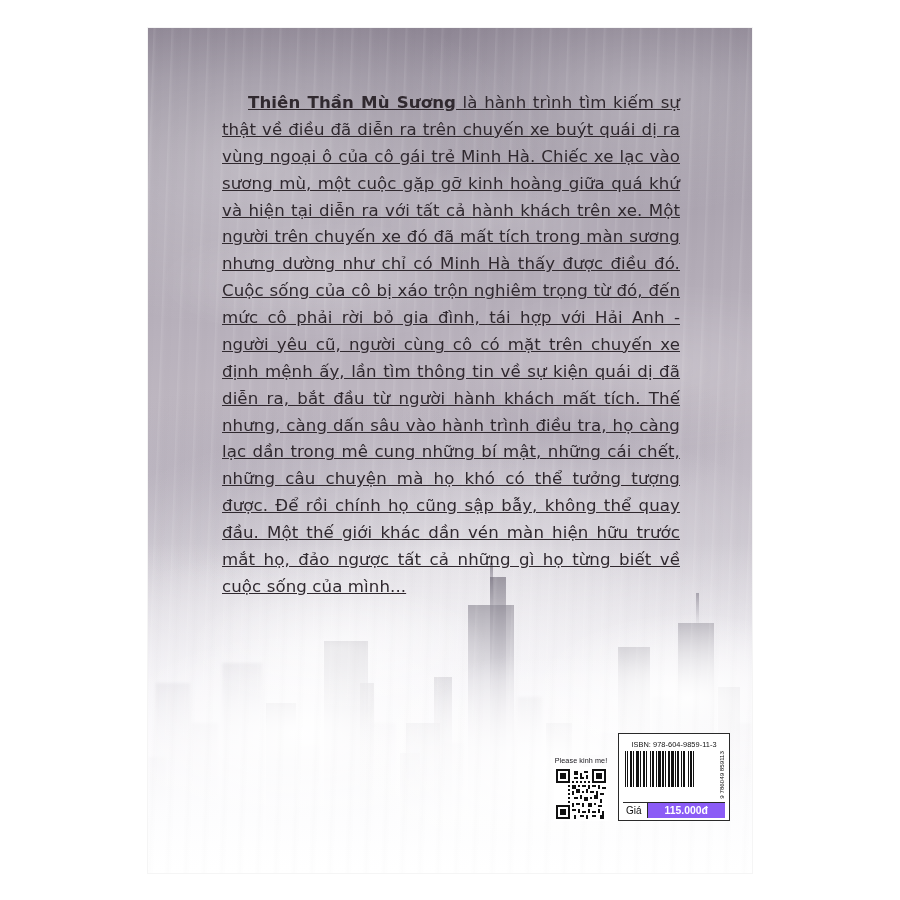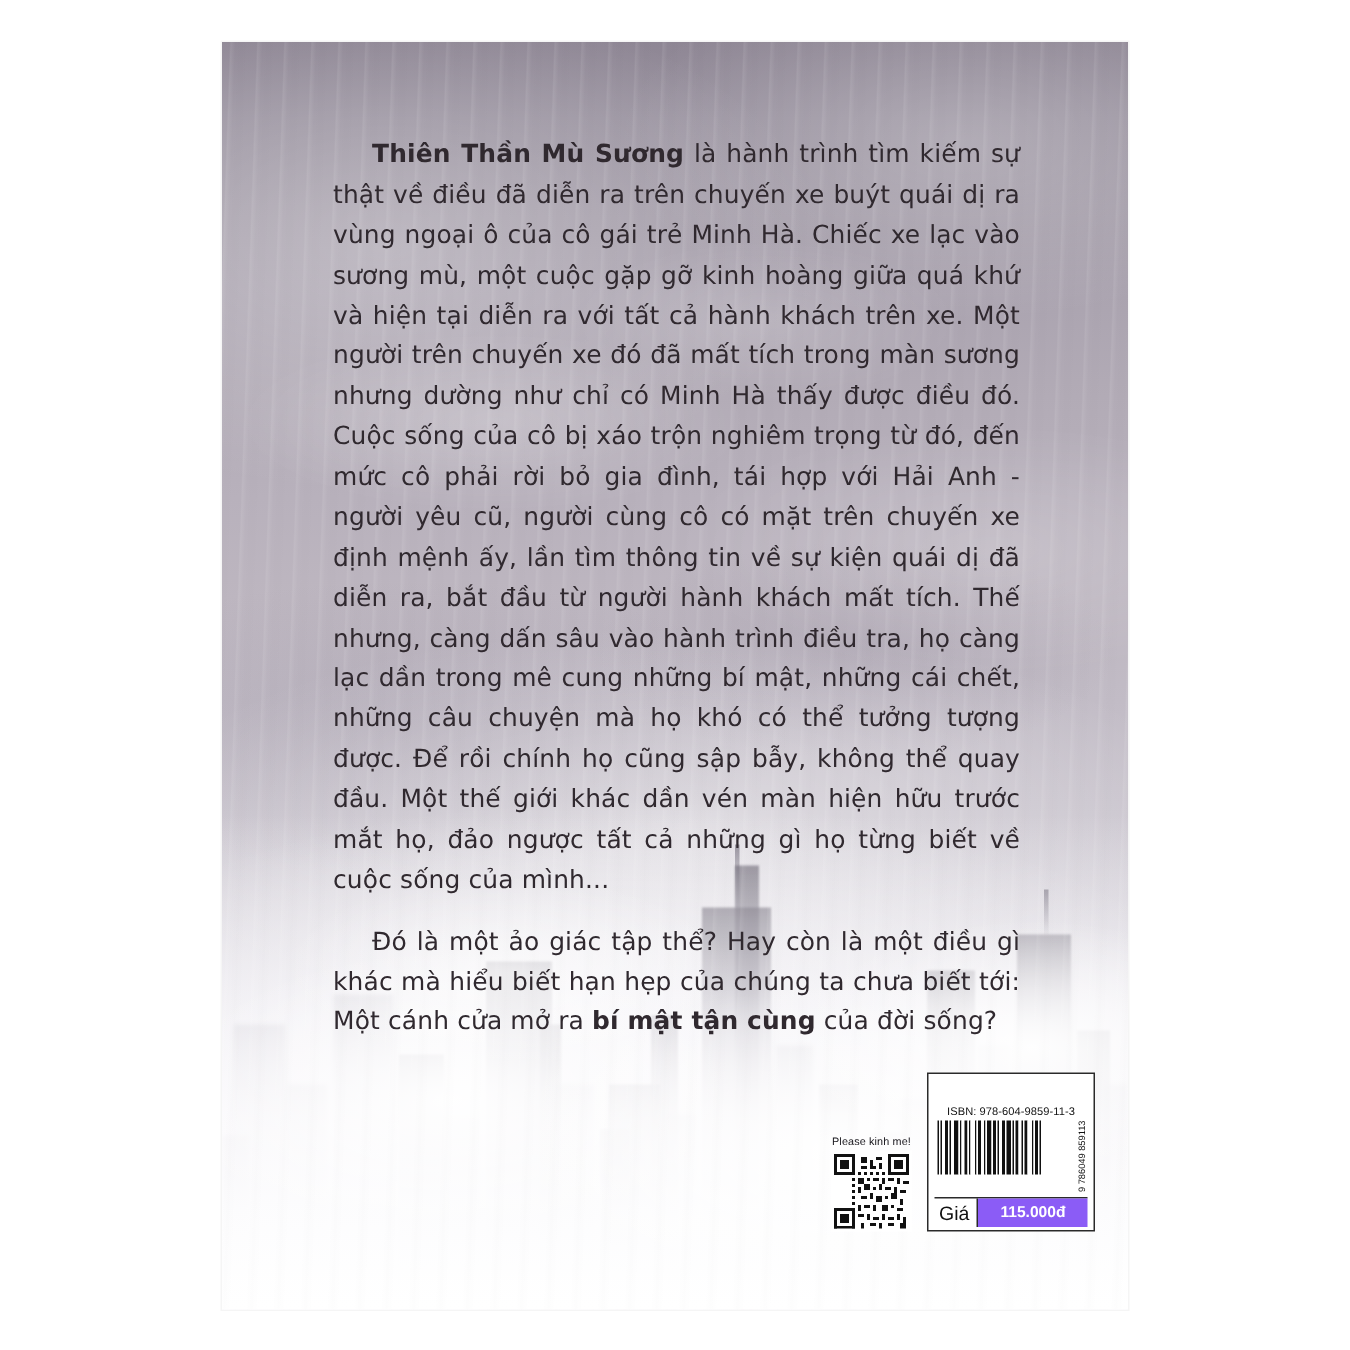--- a/index.html
+++ b/index.html
@@ -147,21 +147,21 @@
     color: #30292f;
     font-family: "DejaVu Sans", sans-serif;
     font-size: 16.6px;
     line-height: 1.62;
     text-align: justify;
     text-justify: inter-word;
     letter-spacing: 0.1px;
     z-index: 5;
   }
   .blurb p { margin: 0 0 14px 0; }
-  .blurb p.indent { text-indent: 26px; }
+  .blurb p.indent { text-indent: 26px; text-decoration: underline; }
   .blurb b { font-weight: bold; }
 
   
   .meta {
     position: absolute;
     right: 22px;
     bottom: 52px;
     z-index: 6;
     display: flex;
     align-items: flex-end;
@@ -184,21 +184,21 @@
     height: 54px;
     background: #ffffff;
     padding: 2px;
     box-sizing: border-box;
   }
   .qr svg { display: block; }
 
   .isbn-block {
     background: #ffffff;
     border: 1px solid #2a2a2a;
-    padding: 20px 4px 2px 4px;
+    padding: 6px 4px 2px 4px;
     box-sizing: border-box;
     width: 112px;
   }
   .isbn-text {
     font-size: 7.4px;
     color: #111;
     font-family: "Liberation Sans", sans-serif;
     letter-spacing: 0.05px;
     text-align: center;
     margin-bottom: 2px;
@@ -217,21 +217,21 @@
     background: #111;
     height: 100%;
   }
   .price-row {
     margin-top: 3px;
     display: flex;
     align-items: stretch;
     border-top: 1px solid #2a2a2a;
   }
   .price-label {
-    font-size: 13px;
+    font-size: 10px;
     font-family: "Liberation Sans", sans-serif;
     color: #111;
     padding: 2px 5px 2px 3px;
     border-right: 1px solid #2a2a2a;
     display: flex;
     align-items: center;
   }
   .price-value {
     flex: 1;
     background: #8b5cf6;
@@ -296,23 +296,20 @@
     <div class="mistpuff" style="left:180px; bottom:-10px; width:460px; height:230px;"></div>
     <div class="mistpuff" style="left:380px; bottom:90px;  width:320px; height:170px;"></div>
     <div class="mistpuff" style="left:40px;  bottom:160px; width:300px; height:130px; opacity:.65;"></div>
 
     <div class="fog2"></div>
     <div class="streaks"></div>
 
     <div class="blurb">
       <p class="indent">
         <b>Thiên Thần Mù Sương</b><span> là hành trình tìm kiếm sự thật về điều đã diễn ra trên chuyến xe buýt quái dị ra vùng ngoại ô của cô gái trẻ Minh Hà. Chiếc xe lạc vào sương mù, một cuộc gặp gỡ kinh hoàng giữa quá khứ và hiện tại diễn ra với tất cả hành khách trên xe. Một người trên chuyến xe đó đã mất tích trong màn sương nhưng dường như chỉ có Minh Hà thấy được điều đó. Cuộc sống của cô bị xáo trộn nghiêm trọng từ đó, đến mức cô phải rời bỏ gia đình, tái hợp với Hải Anh - người yêu cũ, người cùng cô có mặt trên chuyến xe định mệnh ấy, lần tìm thông tin về sự kiện quái dị đã diễn ra, bắt đầu từ người hành khách mất tích. Thế nhưng, càng dấn sâu vào hành trình điều tra, họ càng lạc dần trong mê cung những bí mật, những cái chết, những câu chuyện mà họ khó có thể tưởng tượng được. Để rồi chính họ cũng sập bẫy, không thể quay đầu. Một thế giới khác dần vén màn hiện hữu trước mắt họ, đảo ngược tất cả những gì họ từng biết về cuộc sống của mình...</span>
-      </p>
-      <p class="indent">
-        <span>Đó là một ảo giác tập thể? Hay còn là một điều gì khác mà hiểu biết hạn hẹp của chúng ta chưa biết tới: Một cánh cửa mở ra </span><b>bí mật tận cùng</b><span> của đời sống?</span>
       </p>
     </div>
 
     <div class="meta">
 
       <div class="qr-wrap">
         <div class="qr-caption">Please kinh me!</div>
         <div class="qr">
           <svg viewBox="0 0 25 25" width="50" height="50" shape-rendering="crispEdges" aria-hidden="true">
             <rect width="25" height="25" fill="#fff"></rect>

